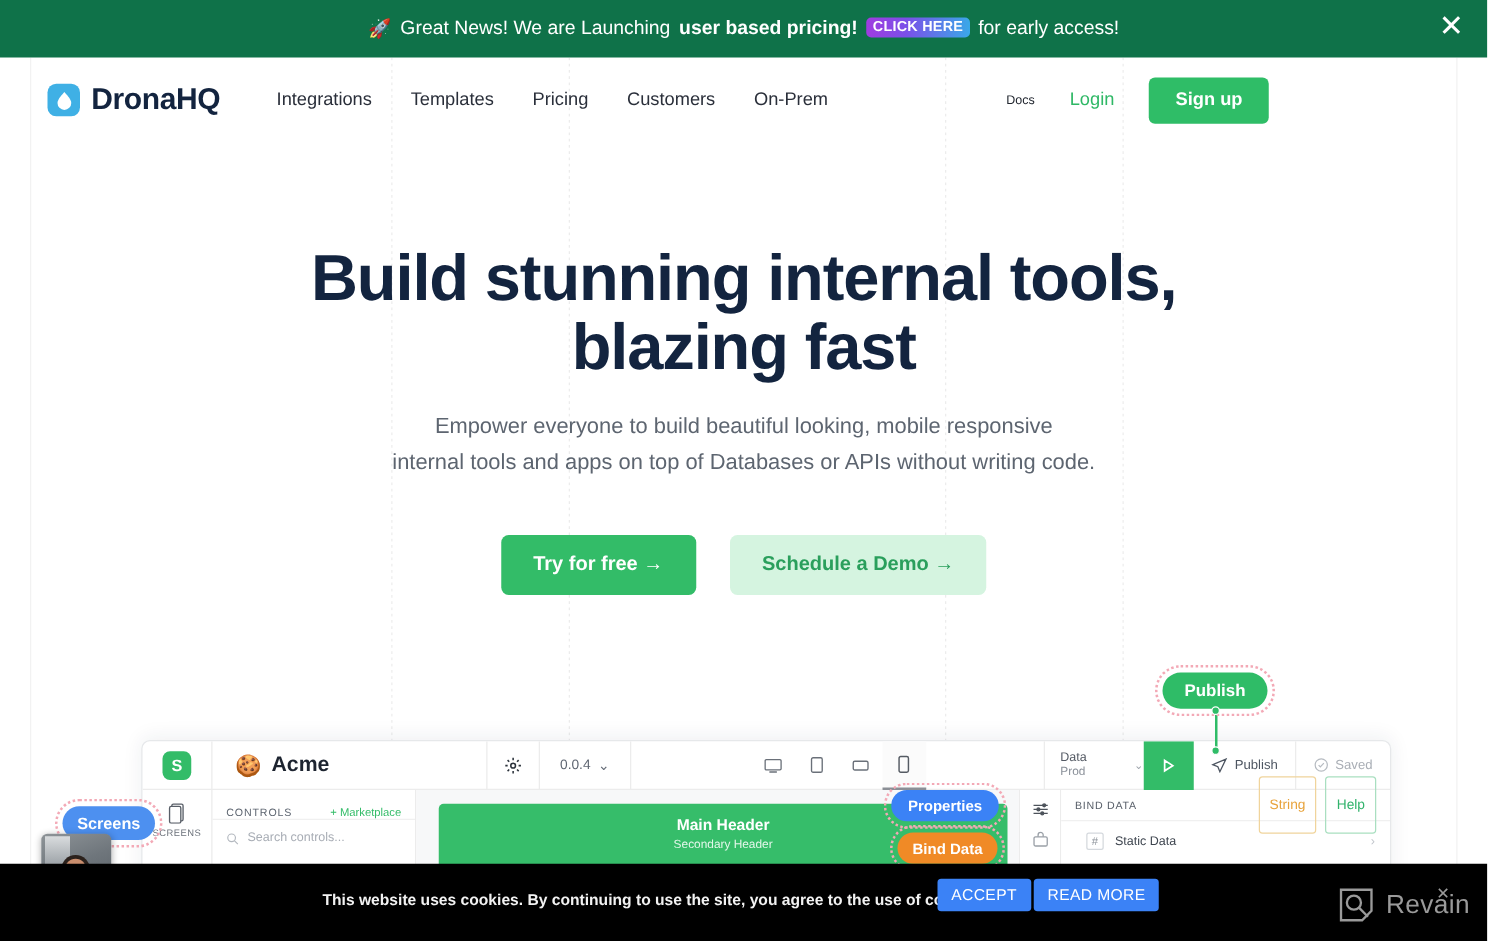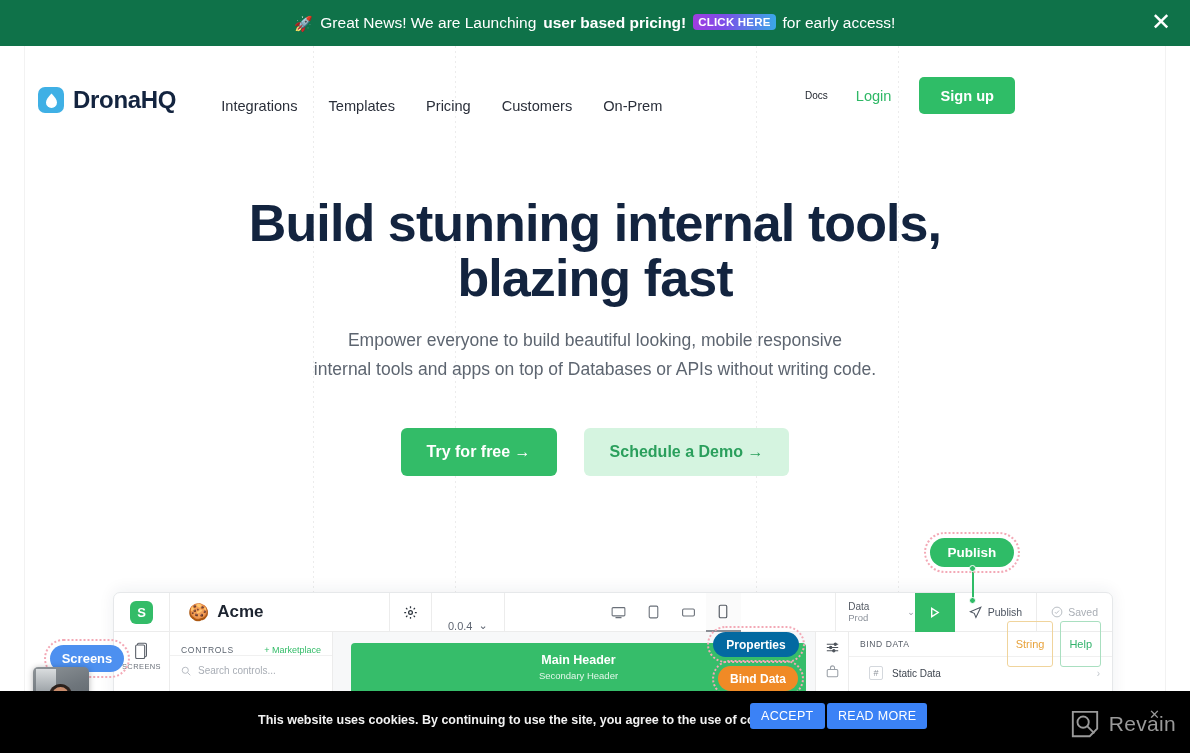--- a/index.html
+++ b/index.html
@@ -65,21 +65,21 @@
   .grid-line {
     position: absolute; top: 0; width: 1px; height: 707px;
     background-image: linear-gradient(#e9e9e9 50%, rgba(255,255,255,0) 0%);
     background-size: 1px 5px; background-repeat: repeat-y;
     opacity: .85;
   }
 
   
   .nav {
     position: absolute; top: 0; left: 0; width: 1040px; height: 68px;
-    display: flex; align-items: flex-end; z-index: 10;
+    display: flex; align-items: center; z-index: 10;
   }
   .brand { display: flex; align-items: center; gap: 9px; margin-left: 38px; cursor: pointer; }
   .brand-mark {
     width: 26px; height: 26px; border-radius: 7px;
     background: #3fb0e5; display: flex; align-items: center; justify-content: center;
   }
   .brand-name {
     font-size: 24px; font-weight: bold; color: #13243f; letter-spacing: -.3px;
   }
   .nav-links { display: flex; align-items: center; gap: 31px; margin-left: 45px; }
@@ -133,21 +133,21 @@
     width: 23px; height: 23px; border-radius: 6px; background: #33bc68;
     color: #fff; font-size: 13px; font-weight: bold;
     display: flex; align-items: center; justify-content: center;
   }
   .mk-app { display: flex; align-items: center; gap: 8px; padding-left: 18px; width: 219px; }
   .mk-app-emoji { font-size: 17px; }
   .mk-app-name { font-size: 17px; font-weight: bold; color: #1d2430; }
   .mk-gear-cell { width: 42px; display: flex; align-items: center; justify-content: center;
                   height: 39px; border-left: 1px solid #ececec; }
   .mk-ver {
-    display: flex; align-items: flex-end; gap: 6px; height: 39px; padding: 0 16px;
+    display: flex; align-items: center; gap: 6px; height: 39px; padding: 0 16px;
     font-size: 11px; color: #5f6672; border-left: 1px solid #ececec; border-right: 1px solid #ececec;
   }
   .mk-devices { display: flex; align-items: center; gap: 0; margin-left: 96px; }
   .mk-dev {
     width: 35px; height: 39px; display: flex; align-items: center; justify-content: center;
     cursor: pointer;
   }
   .mk-dev.active { border-bottom: 2px solid #8b8f96; background: #fbfbfb; }
   .mk-right { margin-left: auto; display: flex; align-items: center; height: 39px; }
   .mk-data {
@@ -222,21 +222,21 @@
 
   
   .callout {
     position: absolute; z-index: 12;
     border-radius: 999px; color: #ffffff; font-weight: bold;
     display: flex; align-items: center; justify-content: center;
     outline: 2px dotted #f3a9b6; outline-offset: 4px;
   }
   .callout.publish { left: 930px; top: 538px; width: 84px; height: 29px; background: #2fbc67; font-size: 13.5px; }
   .callout.screens { left: 50px; top: 645px; width: 74px; height: 27px; background: #4d90f0; font-size: 13px; }
-  .callout.properties { left: 713px; top: 632px; width: 86px; height: 25px; background: #0369a1; font-size: 12px; z-index: 14; }
+  .callout.properties { left: 713px; top: 632px; width: 86px; height: 25px; background: #3b82f6; font-size: 12px; z-index: 14; }
   .callout.binddata { left: 718px; top: 666px; width: 80px; height: 25px; background: #f08a26; font-size: 12px; z-index: 14; }
   .connector {
     position: absolute; z-index: 11; left: 972px; top: 567px;
     width: 2px; height: 36px; background: #2fbc67;
   }
   .connector-dot {
     position: absolute; z-index: 13; width: 7px; height: 7px; border-radius: 50%;
     background: #2fbc67; border: 1.5px solid #ffffff;
   }
   .connector-dot.a { left: 969px; top: 565px; }

